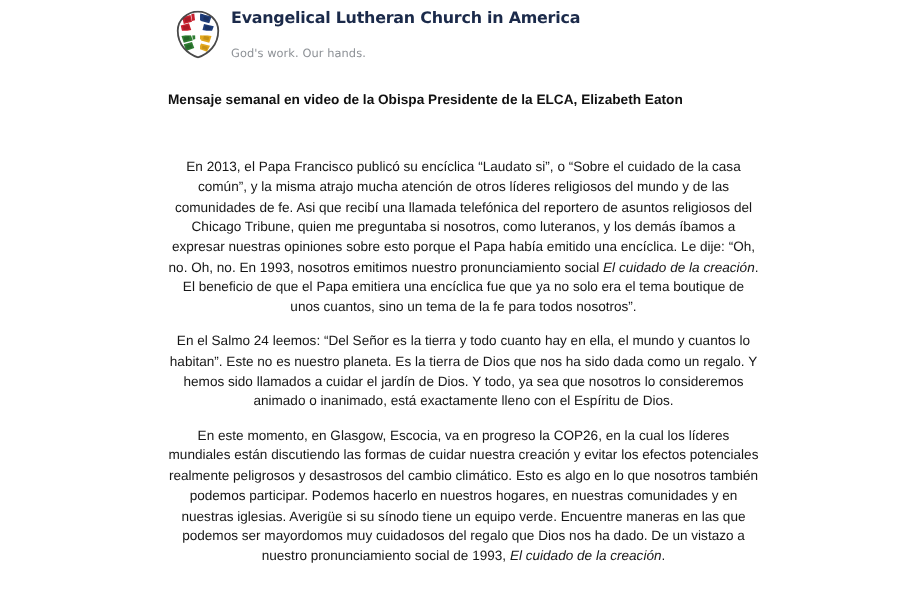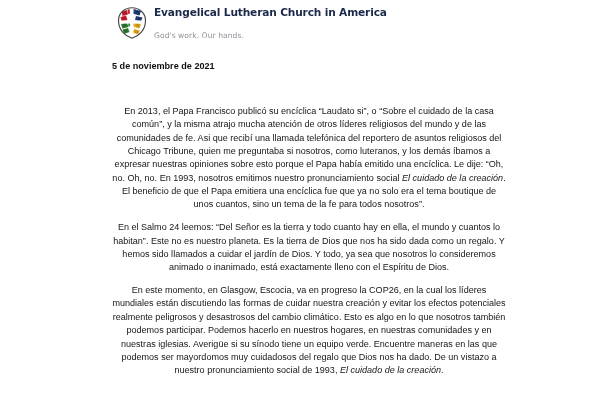--- a/index.html
+++ b/index.html
@@ -168,21 +168,21 @@
       <path d="M30 1.5 C44 1.5 57 12 57 27 C57 46 44 58 30 62.5 C16 58 3 46 3 27 C3 12 16 1.5 30 1.5 Z" fill="none" stroke="#4a4a4a" stroke-width="2.4"></path>
     </svg>
 
     <div class="brand-block">
       <div class="brand-name">Evangelical Lutheran Church in America</div>
       <div class="brand-tagline">God's work. Our hands.</div>
     </div>
   </div>
 
   <div class="title-block">
-    <div class="title-line">5 de noviembre de 2021</div>
+    <div class="title-line">Mensaje semanal en video de la Obispa Presidente de la ELCA, Elizabeth Eaton</div>
   </div>
 
   <div class="body-block">
 
     <p class="para"><span> En 2013, el Papa Francisco publicó su encíclica “Laudato si”, o “Sobre el cuidado de la casa común”, y la misma atrajo mucha atención de otros líderes religiosos del mundo y de las comunidades de fe. Asi que recibí una llamada telefónica del reportero de asuntos religiosos del Chicago Tribune, quien me preguntaba si nosotros, como luteranos, y los demás íbamos a expresar nuestras opiniones sobre esto porque el Papa había emitido una encíclica. Le dije: “Oh, no. Oh, no. En 1993, nosotros emitimos nuestro pronunciamiento social </span><em>El cuidado de la creación</em><span>. El beneficio de que el Papa emitiera una encíclica fue que ya no solo era el tema boutique de unos cuantos, sino un tema de la fe para todos nosotros”.</span></p>
 
     <p class="para">En el Salmo 24 leemos: “Del Señor es la tierra y todo cuanto hay en ella, el mundo y cuantos lo habitan”. Este no es nuestro planeta. Es la tierra de Dios que nos ha sido dada como un regalo. Y hemos sido llamados a cuidar el jardín de Dios. Y todo, ya sea que nosotros lo consideremos animado o inanimado, está exactamente lleno con el Espíritu de Dios.</p>
 
     <p class="para"><span>En este momento, en Glasgow, Escocia, va en progreso la COP26, en la cual los líderes mundiales están discutiendo las formas de cuidar nuestra creación y evitar los efectos potenciales realmente peligrosos y desastrosos del cambio climático. Esto es algo en lo que nosotros también podemos participar. Podemos hacerlo en nuestros hogares, en nuestras comunidades y en nuestras iglesias. Averigüe si su sínodo tiene un equipo verde. Encuentre maneras en las que podemos ser mayordomos muy cuidadosos del regalo que Dios nos ha dado. De un vistazo a nuestro pronunciamiento social de 1993, </span><em>El cuidado de la creación</em><span>.</span></p>
 

